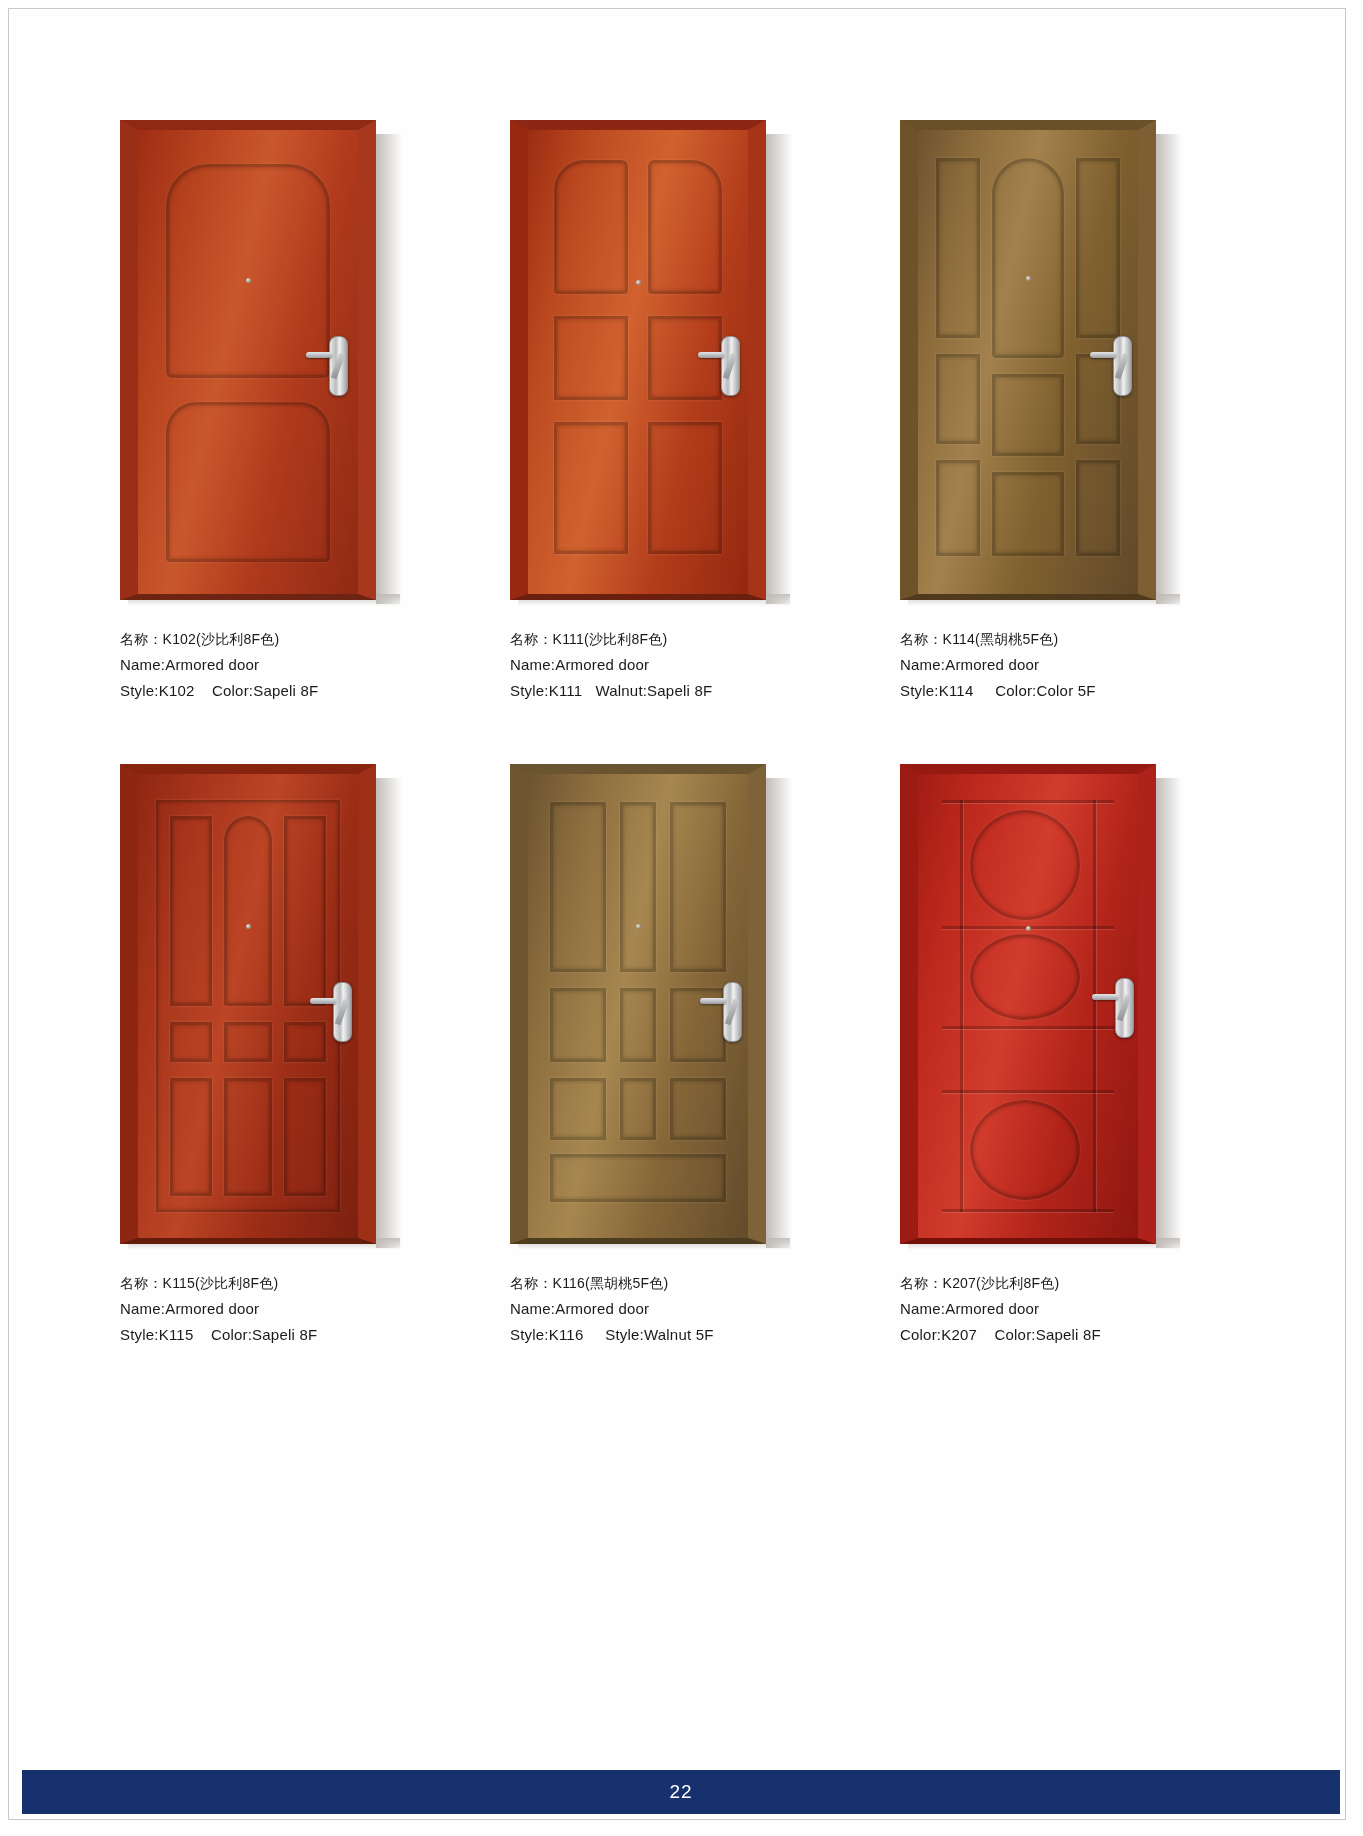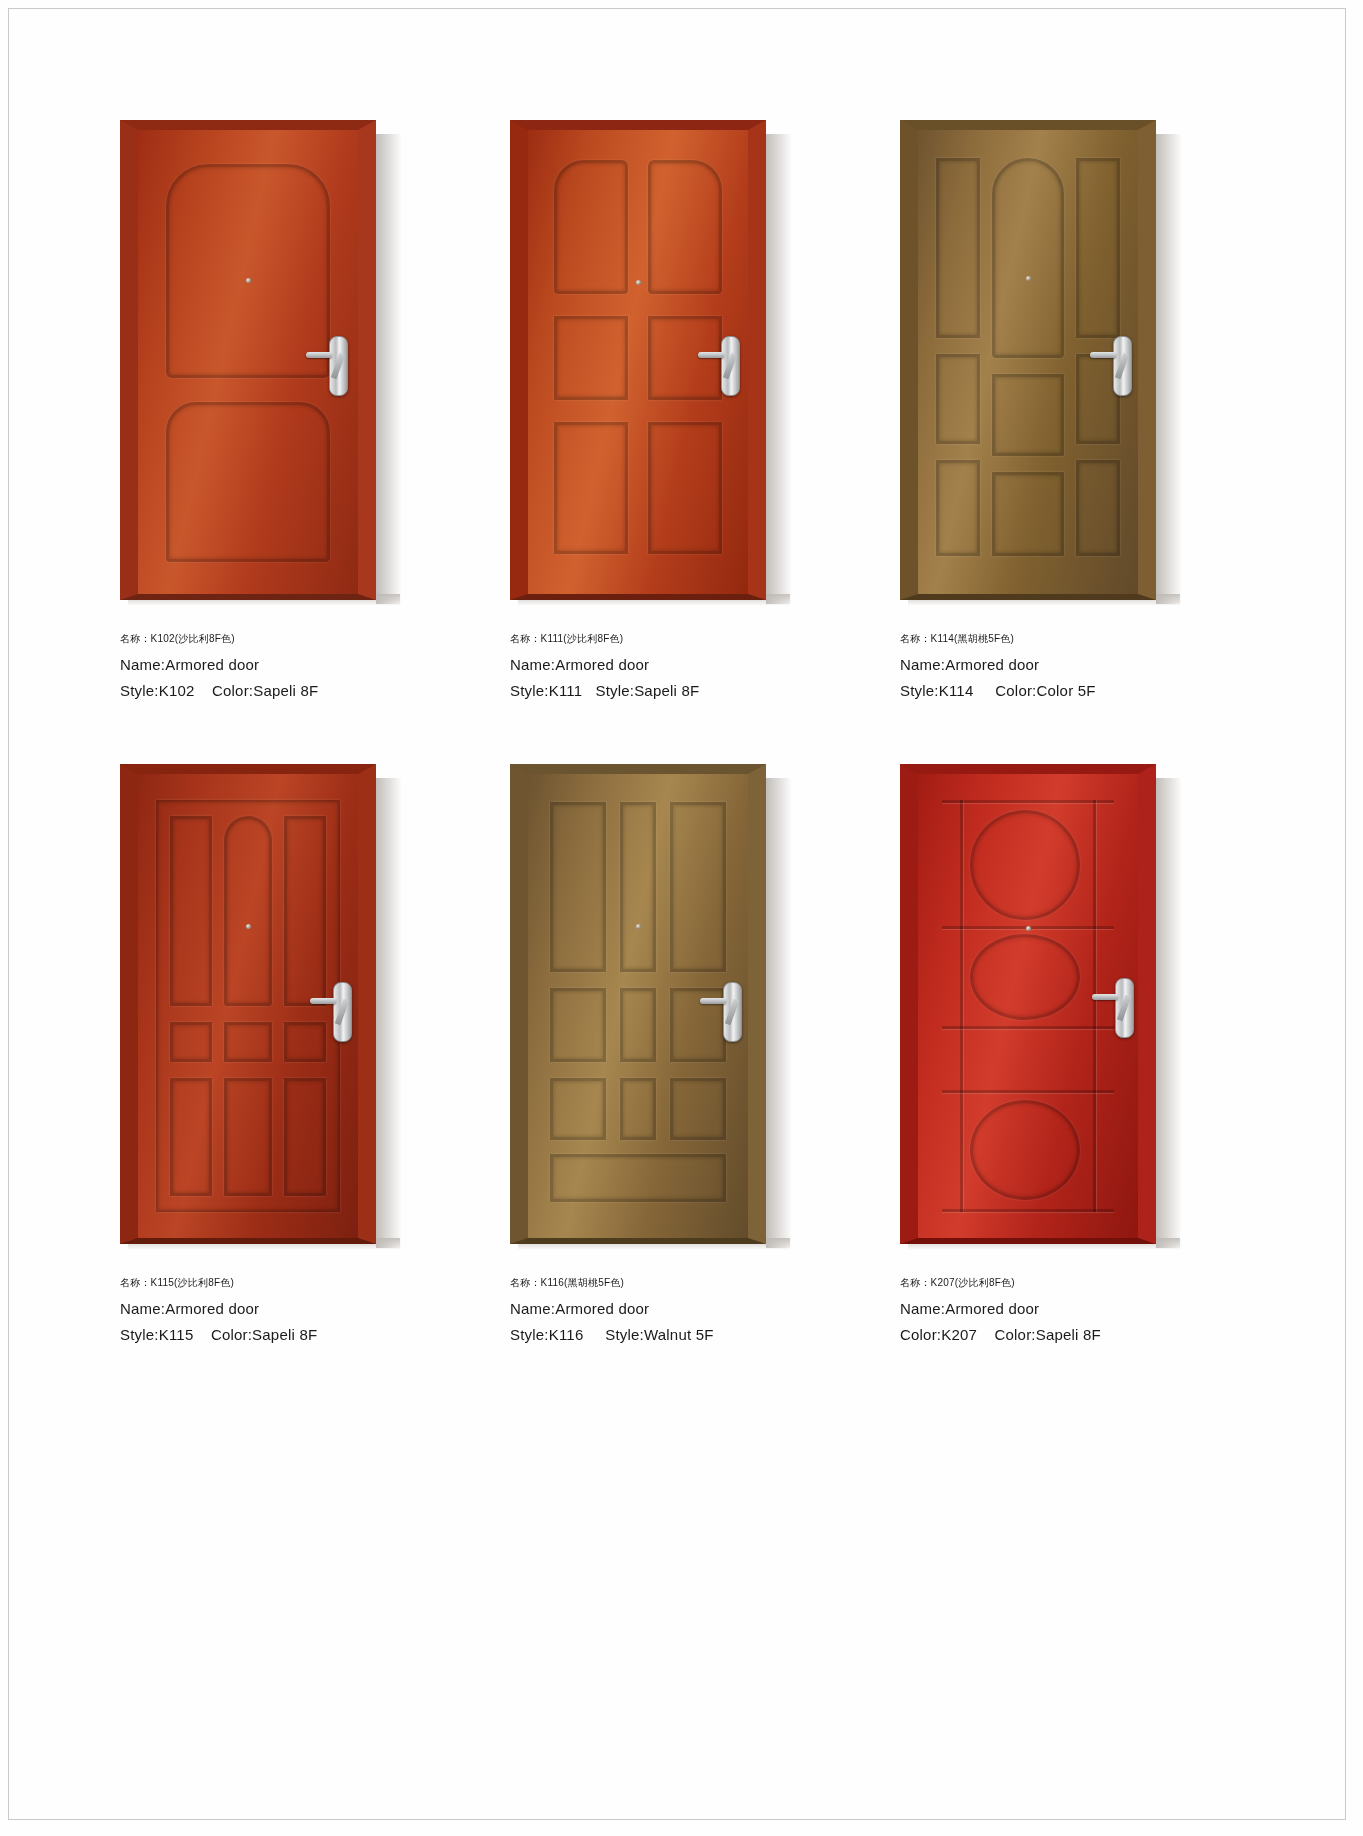--- a/index.html
+++ b/index.html
@@ -154,21 +154,21 @@
     margin-left: 20px;
     font-family: "Liberation Sans", sans-serif;
     color: #1a1a1a;
   }
   .caption .line {
     font-size: 15.5px;
     line-height: 26px;
     letter-spacing: 0.2px;
     white-space: pre;
   }
-  .caption .line1 { font-size: 10px; }
+  .caption .line1 { font-size: 14px; }
   .caption .line2 { font-size: 15px; }
   .caption .line3 { font-size: 15px; }
 
   
   .footer {
     position: absolute;
     left: 22px;
     bottom: 22px;
     width: 1318px;
     height: 44px;
@@ -242,21 +242,21 @@
               <div class="panel" style="right:26px; top:292px; width:74px; height:132px;"></div>
               <div class="peephole" style="left:50%; margin-left:-2px; top:150px;"></div>
             </div>
             <div class="handle-plate" style="right:26px; top:216px;"></div>
             <div class="handle-lever" style="right:42px; top:232px;"></div>
           </div>
         </div>
         <div class="caption">
           <div class="line line1">名称：K111(沙比利8F色)</div>
           <div class="line line2">Name:Armored door</div>
-          <div class="line line3">Style:K111   Style:Sapeli 8F</div>
+          <div class="line line3">Style:K111   Walnut:Sapeli 8F</div>
         </div>
       </div>
 
       <div class="cell">
         <div class="door-wrap">
           <div class="shadow"></div>
           <div class="floor"></div>
           <div class="door" style="background:#7b5e34;">
             <div class="frame" style="border-color:#6a5029 #7d5f33 #4f3a1d #6e5229;
                         background:linear-gradient(100deg,#75582f 0%, #9a7645 35%, #7e6036 70%, #5f482a 100%);"></div>
@@ -386,13 +386,17 @@
         <div class="caption">
           <div class="line line1">名称：K207(沙比利8F色)</div>
           <div class="line line2">Name:Armored door</div>
           <div class="line line3">Color:K207    Color:Sapeli 8F</div>
         </div>
       </div>
 
     </div>
   </div>
 
+  <div class="footer">
+    <span>22</span>
+    <div class="footer-tab"></div>
+  </div>
 </div>
 
 </body></html>

